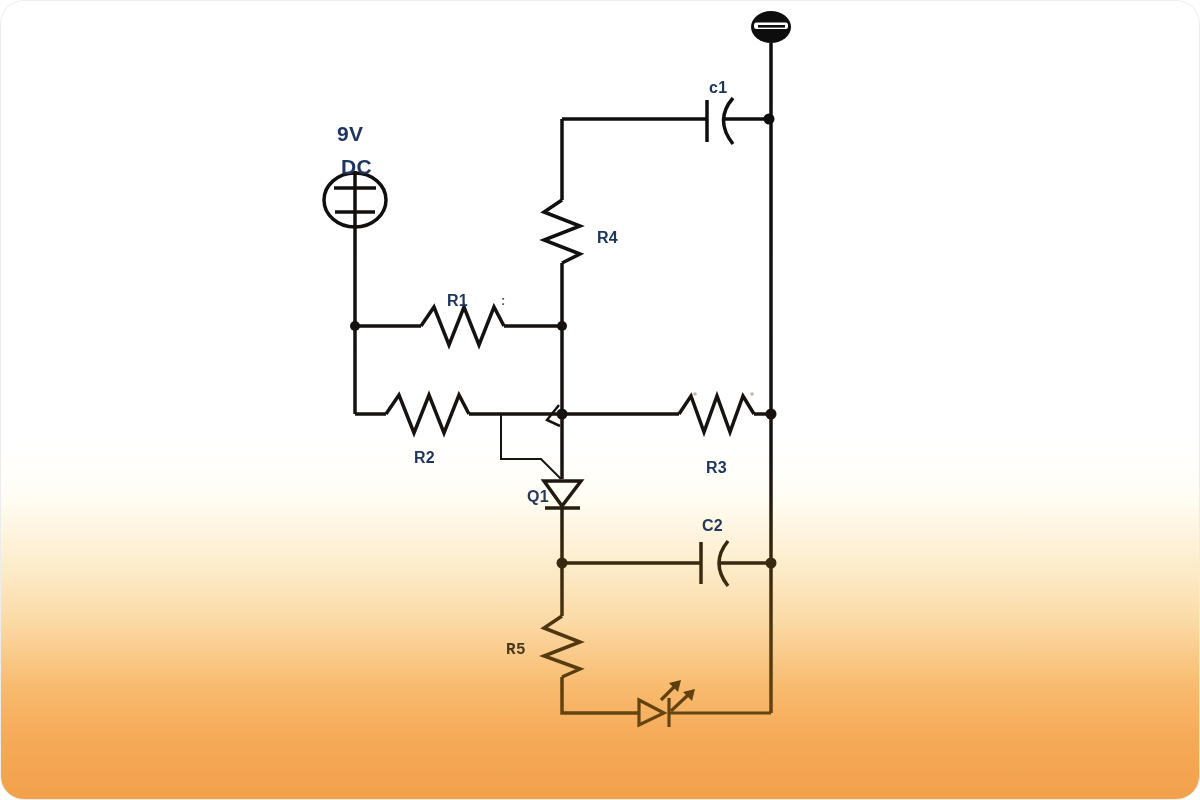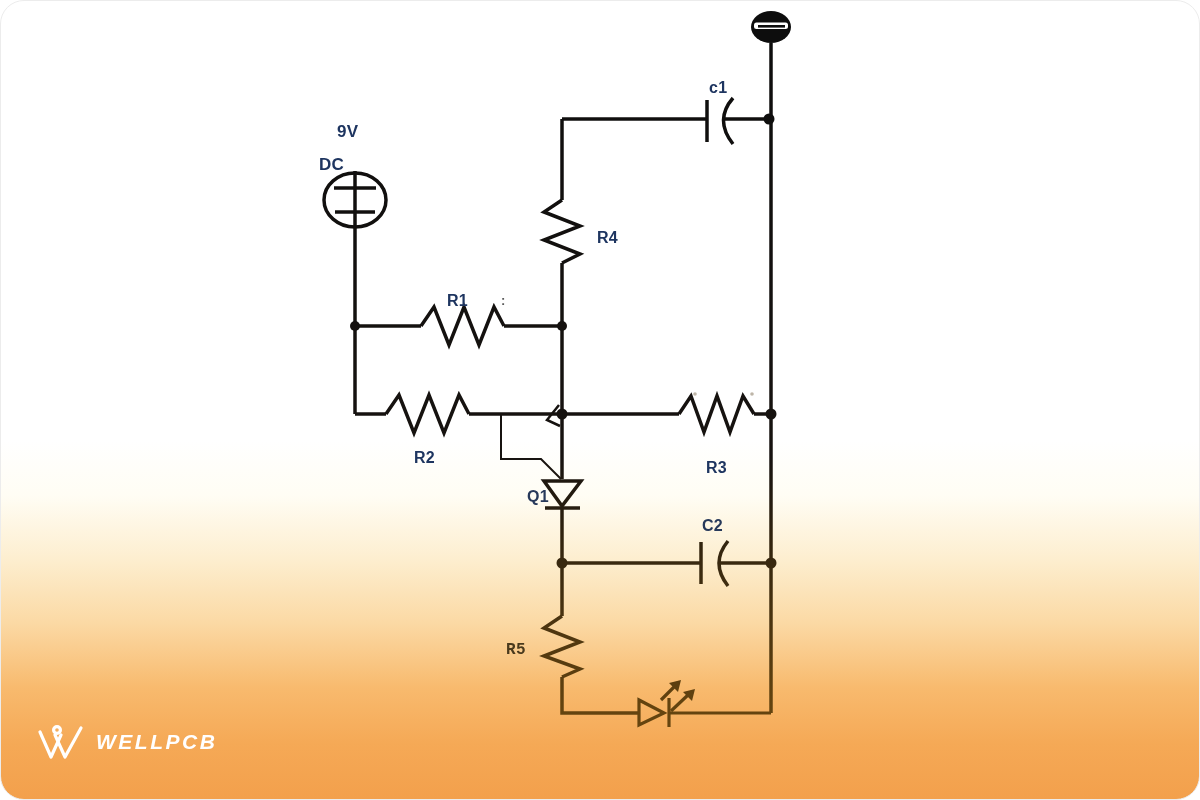--- a/index.html
+++ b/index.html
@@ -4,21 +4,21 @@
 <style>
   html,body{margin:0;padding:0;background:#ffffff;width:1200px;height:800px;overflow:hidden;
             font-family:"Liberation Sans",sans-serif;}
   .card{position:absolute;left:0;top:0;width:1198px;height:798px;border:1px solid #ececec;
         border-radius:24px;overflow:hidden;
         background:linear-gradient(180deg,#ffffff 0%,#ffffff 55%,#fffdf4 62%,#fdeecf 70%,
                    #fbd9a4 78%,#f8ba6e 86%,#f5a956 93%,#f3a04c 100%);}
   svg.schem{position:absolute;left:0;top:0;width:1200px;height:800px;}
   .lbl{position:absolute;font-weight:700;font-size:16px;color:#1e3560;letter-spacing:0.3px;
        white-space:nowrap;}
-  .lbl.big{font-size:17px;}
+  .lbl.big{font-size:21px;}
   .lbl.mid{color:#27395a;}
   .lbl.brown{color:#4a3a1d;font-family:Liberation Mono, monospace;}
   .lbl.artifact{color:#5a5a5a;font-size:13px;font-weight:700;}
   .logo{position:absolute;left:34px;top:720px;display:flex;align-items:center;gap:9px;}
   .logo .word{color:#ffffff;font-size:21px;font-weight:700;font-style:italic;
               letter-spacing:2.5px;}
 </style>
 </head>
 <body>
 
@@ -133,33 +133,25 @@
       <circle cx="561" cy="325" r="5"></circle>
       <circle cx="561" cy="413" r="5.5"></circle>
       <circle cx="768" cy="118" r="5.5"></circle>
       <circle cx="770" cy="413" r="5.5"></circle>
       <circle cx="561" cy="562" r="5.5"></circle>
       <circle cx="770" cy="562" r="5.5"></circle>
     </g>
   </svg>
 
   <div class="lbl big" style="left:336px;top:121px">9V</div>
-  <div class="lbl big" style="left:318px;top:154px">DC</div>
+  <div class="lbl big" style="left:340px;top:154px">DC</div>
   <div class="lbl" style="left:446px;top:291px">R1</div>
   <div class="lbl artifact" style="left:500px;top:292px">:</div>
   <div class="lbl" style="left:596px;top:228px">R4</div>
   <div class="lbl" style="left:708px;top:78px">c1</div>
   <div class="lbl" style="left:413px;top:448px">R2</div>
   <div class="lbl" style="left:705px;top:458px">R3</div>
   <div class="lbl mid" style="left:526px;top:487px">Q1</div>
   <div class="lbl mid" style="left:701px;top:516px">C2</div>
   <div class="lbl brown" style="left:505px;top:640px">R5</div>
 
-  <div class="logo">
-    <svg width="52" height="42" viewBox="0 0 52 42" fill="none" stroke="#ffffff" stroke-width="3.2" stroke-linecap="round" stroke-linejoin="round">
-      <path d="M5 11 L16 36 L26 14"></path>
-      <path d="M20 14 L30 36 L46 7"></path>
-      <circle cx="22" cy="9" r="3.4"></circle>
-    </svg>
-    <span class="word">WELLPCB</span>
-  </div>
 
 </div>
 
 </body></html>

